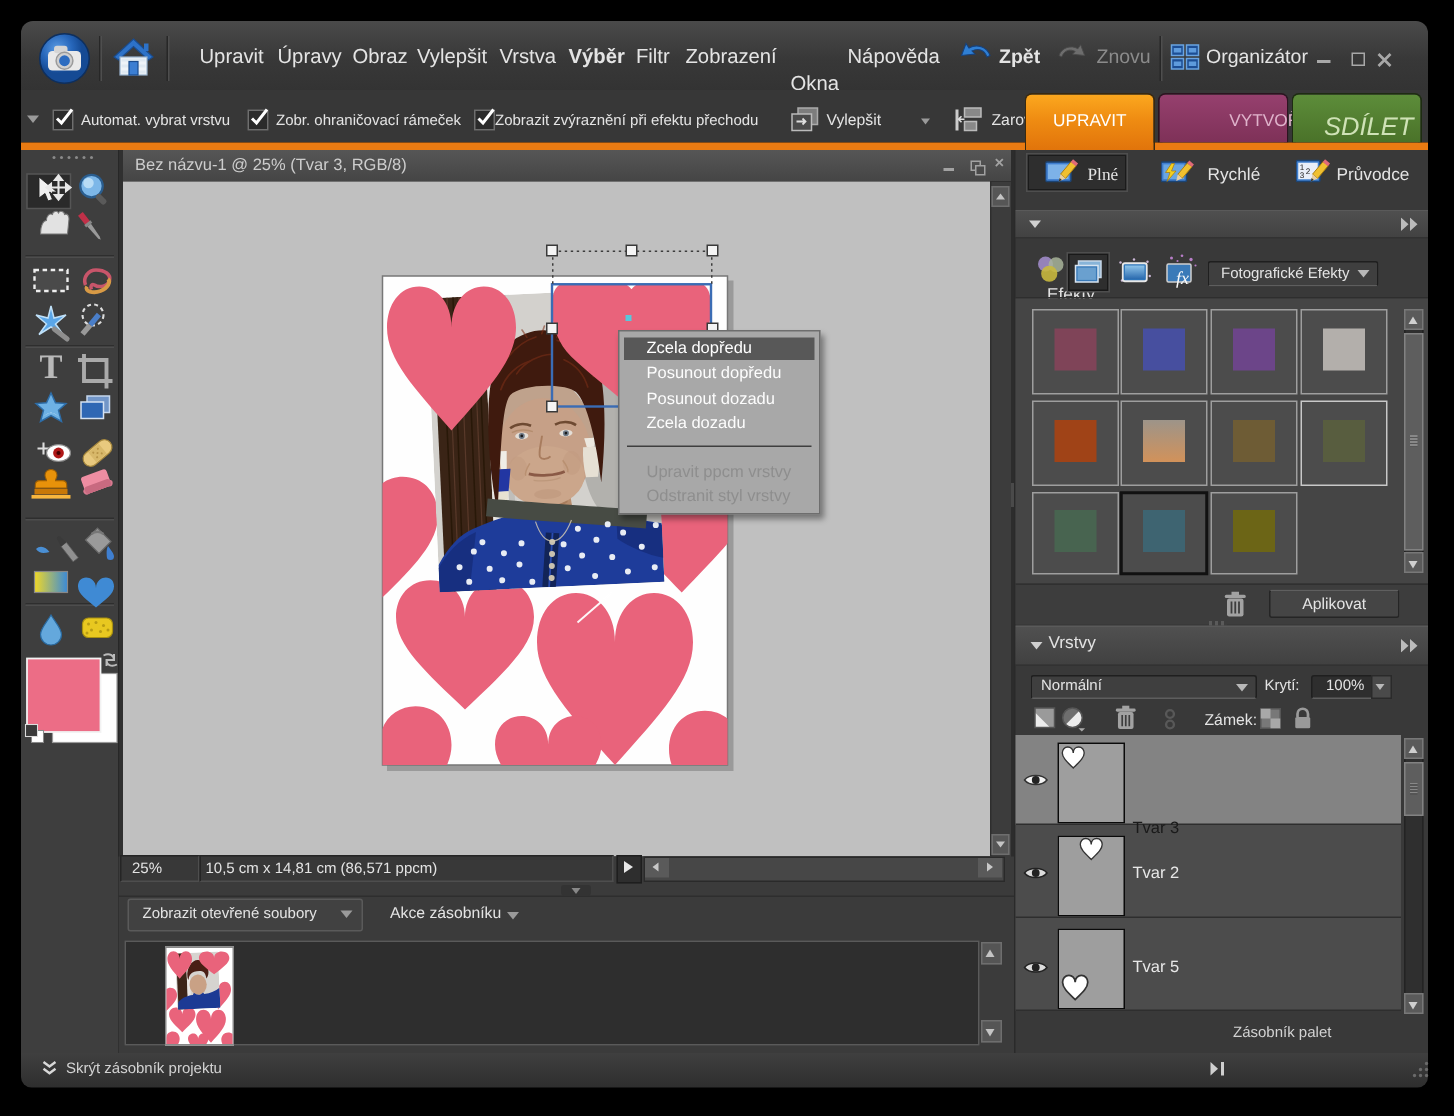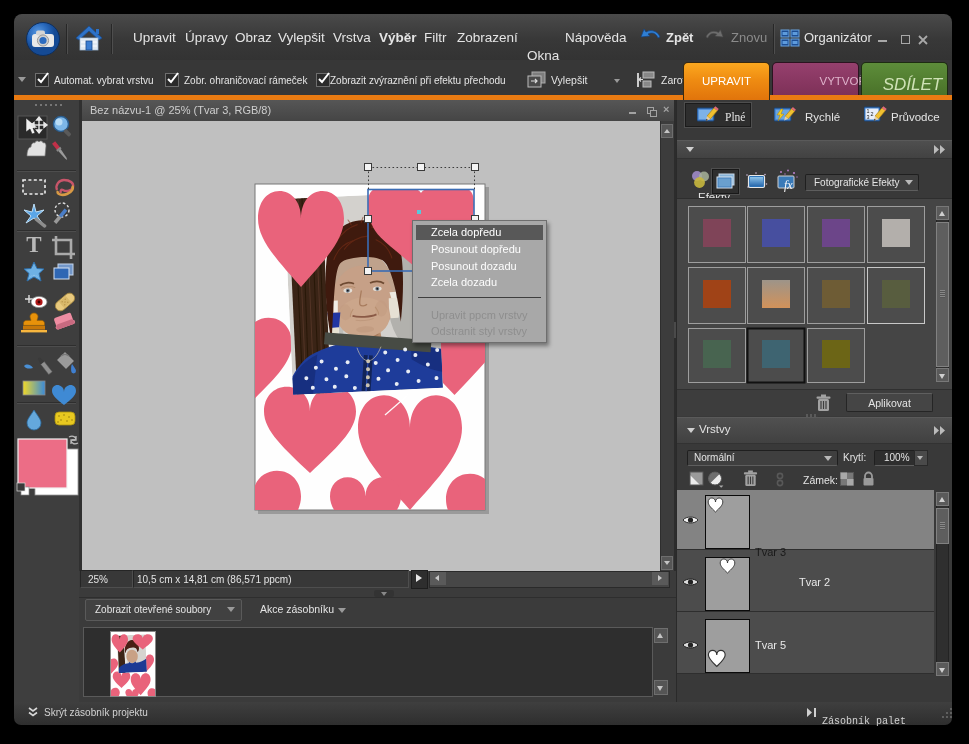--- a/index.html
+++ b/index.html
@@ -747,42 +747,42 @@
   </svg>
 <div class="a" style="left:705px;top:557px;width:43px;height:52px;background:#9e9e9e;border:1px solid #0a0a0a;"></div>
 <svg class="a" style="left:706px;top:558px;" width="43" height="52" viewBox="0 0 43 52">
     <path d="M8.5,6 C8.5,3.4 6.7,2 4.9,2 C2.7,2 1.2,3.7 1.2,6 C1.2,9.2 4.4,12 8.5,16 C12.6,12 15.8,9.2 15.8,6 C15.8,3.7 14.3,2 12.1,2 C10.3,2 8.5,3.4 8.5,6 Z" fill="#fff" stroke="#333" stroke-width="0.9" transform="translate(13,-1)"></path>
   </svg>
 <div class="a" style="left:705px;top:619px;width:43px;height:52px;background:#9e9e9e;border:1px solid #0a0a0a;"></div>
 <svg class="a" style="left:706px;top:620px;" width="43" height="52" viewBox="0 0 43 52">
     <path d="M8.5,6 C8.5,3.4 6.7,2 4.9,2 C2.7,2 1.2,3.7 1.2,6 C1.2,9.2 4.4,12 8.5,16 C12.6,12 15.8,9.2 15.8,6 C15.8,3.7 14.3,2 12.1,2 C10.3,2 8.5,3.4 8.5,6 Z" fill="#fff" stroke="#333" stroke-width="1" transform="translate(1,28) scale(1.15)"></path>
   </svg>
 <div class="a txt" style="left:755px;top:514px;font-size:11px;color:#1a1a1a;margin-top:32px;">Tvar 3</div>
-<div class="a txt" style="left:755px;top:576px;font-size:11px;color:#e8e8e8;margin-left:44px;">Tvar 2</div>
+<div class="a txt" style="left:755px;top:576px;font-size:11px;color:#e8e8e8;">Tvar 2</div>
 <div class="a txt" style="left:755px;top:639px;font-size:11px;color:#e8e8e8;">Tvar 5</div>
 
 <div class="a" style="left:936px;top:492px;width:13px;height:184px;background:#2f2f2f;border:1px solid #232323;box-sizing:border-box;"></div>
 <div class="a" style="left:936px;top:492px;width:13px;height:14px;background:#5a5a5a;border:1px solid #787878;box-sizing:border-box;"></div>
 <div class="a" style="left:939px;top:497px;width:0;height:0;border-left:3.5px solid transparent;border-right:3.5px solid transparent;border-bottom:5px solid #cfcfcf;"></div>
 <div class="a" style="left:936px;top:508px;width:13px;height:36px;background:#5e5e5e;border:1px solid #828282;box-sizing:border-box;"></div>
 <div class="a" style="left:940px;top:522px;width:5px;height:8px;background:repeating-linear-gradient(#888 0 1px,#555 1px 2px);"></div>
 <div class="a" style="left:936px;top:662px;width:13px;height:14px;background:#5a5a5a;border:1px solid #787878;box-sizing:border-box;"></div>
 <div class="a" style="left:939px;top:668px;width:0;height:0;border-left:3.5px solid transparent;border-right:3.5px solid transparent;border-top:5px solid #cfcfcf;"></div>
 
 <div class="a" style="left:14px;top:702px;width:938px;height:23px;background:linear-gradient(#3f3f3f,#2e2e2e);border-radius:0 0 7px 7px;"></div>
 <svg class="a" style="left:27px;top:707px;" width="12" height="11" viewBox="0 0 12 11">
  <path d="M2,1 L6,4 L10,1" stroke="#d8d8d8" stroke-width="1.6" fill="none"></path>
  <path d="M2,5.5 L6,8.5 L10,5.5" stroke="#d8d8d8" stroke-width="1.6" fill="none"></path>
 </svg>
 <div class="a txt" style="left:44px;top:707px;font-size:10px;color:#d2d2d2;">Skrýt zásobník projektu</div>
 <svg class="a" style="left:806px;top:708px;" width="12" height="10" viewBox="0 0 12 10">
  <path d="M1,0 L6,4.5 L1,9 Z" fill="#cfcfcf"></path>
  <rect x="8" y="0" width="2" height="9" fill="#cfcfcf"></rect>
 </svg>
-<div class="a txt" style="left:822px;top:716px;font-size:10px;color:#d2d2d2;font-family:Liberation Mono, monospace;">Zásobník palet</div>
+<div class="a txt" style="left:822px;top:683px;font-size:10px;color:#d2d2d2;">Zásobník palet</div>
 <svg class="a" style="left:940px;top:706px;" width="14" height="14" viewBox="0 0 14 14">
  <g fill="#6a6a6a">
       <circle cx="11" cy="3" r="1.1"></circle>
       <circle cx="7" cy="7" r="1.1"></circle>
       <circle cx="11" cy="7" r="1.1"></circle>
       <circle cx="3" cy="11" r="1.1"></circle>
       <circle cx="7" cy="11" r="1.1"></circle>
       <circle cx="11" cy="11" r="1.1"></circle>
     </g>
 </svg>

